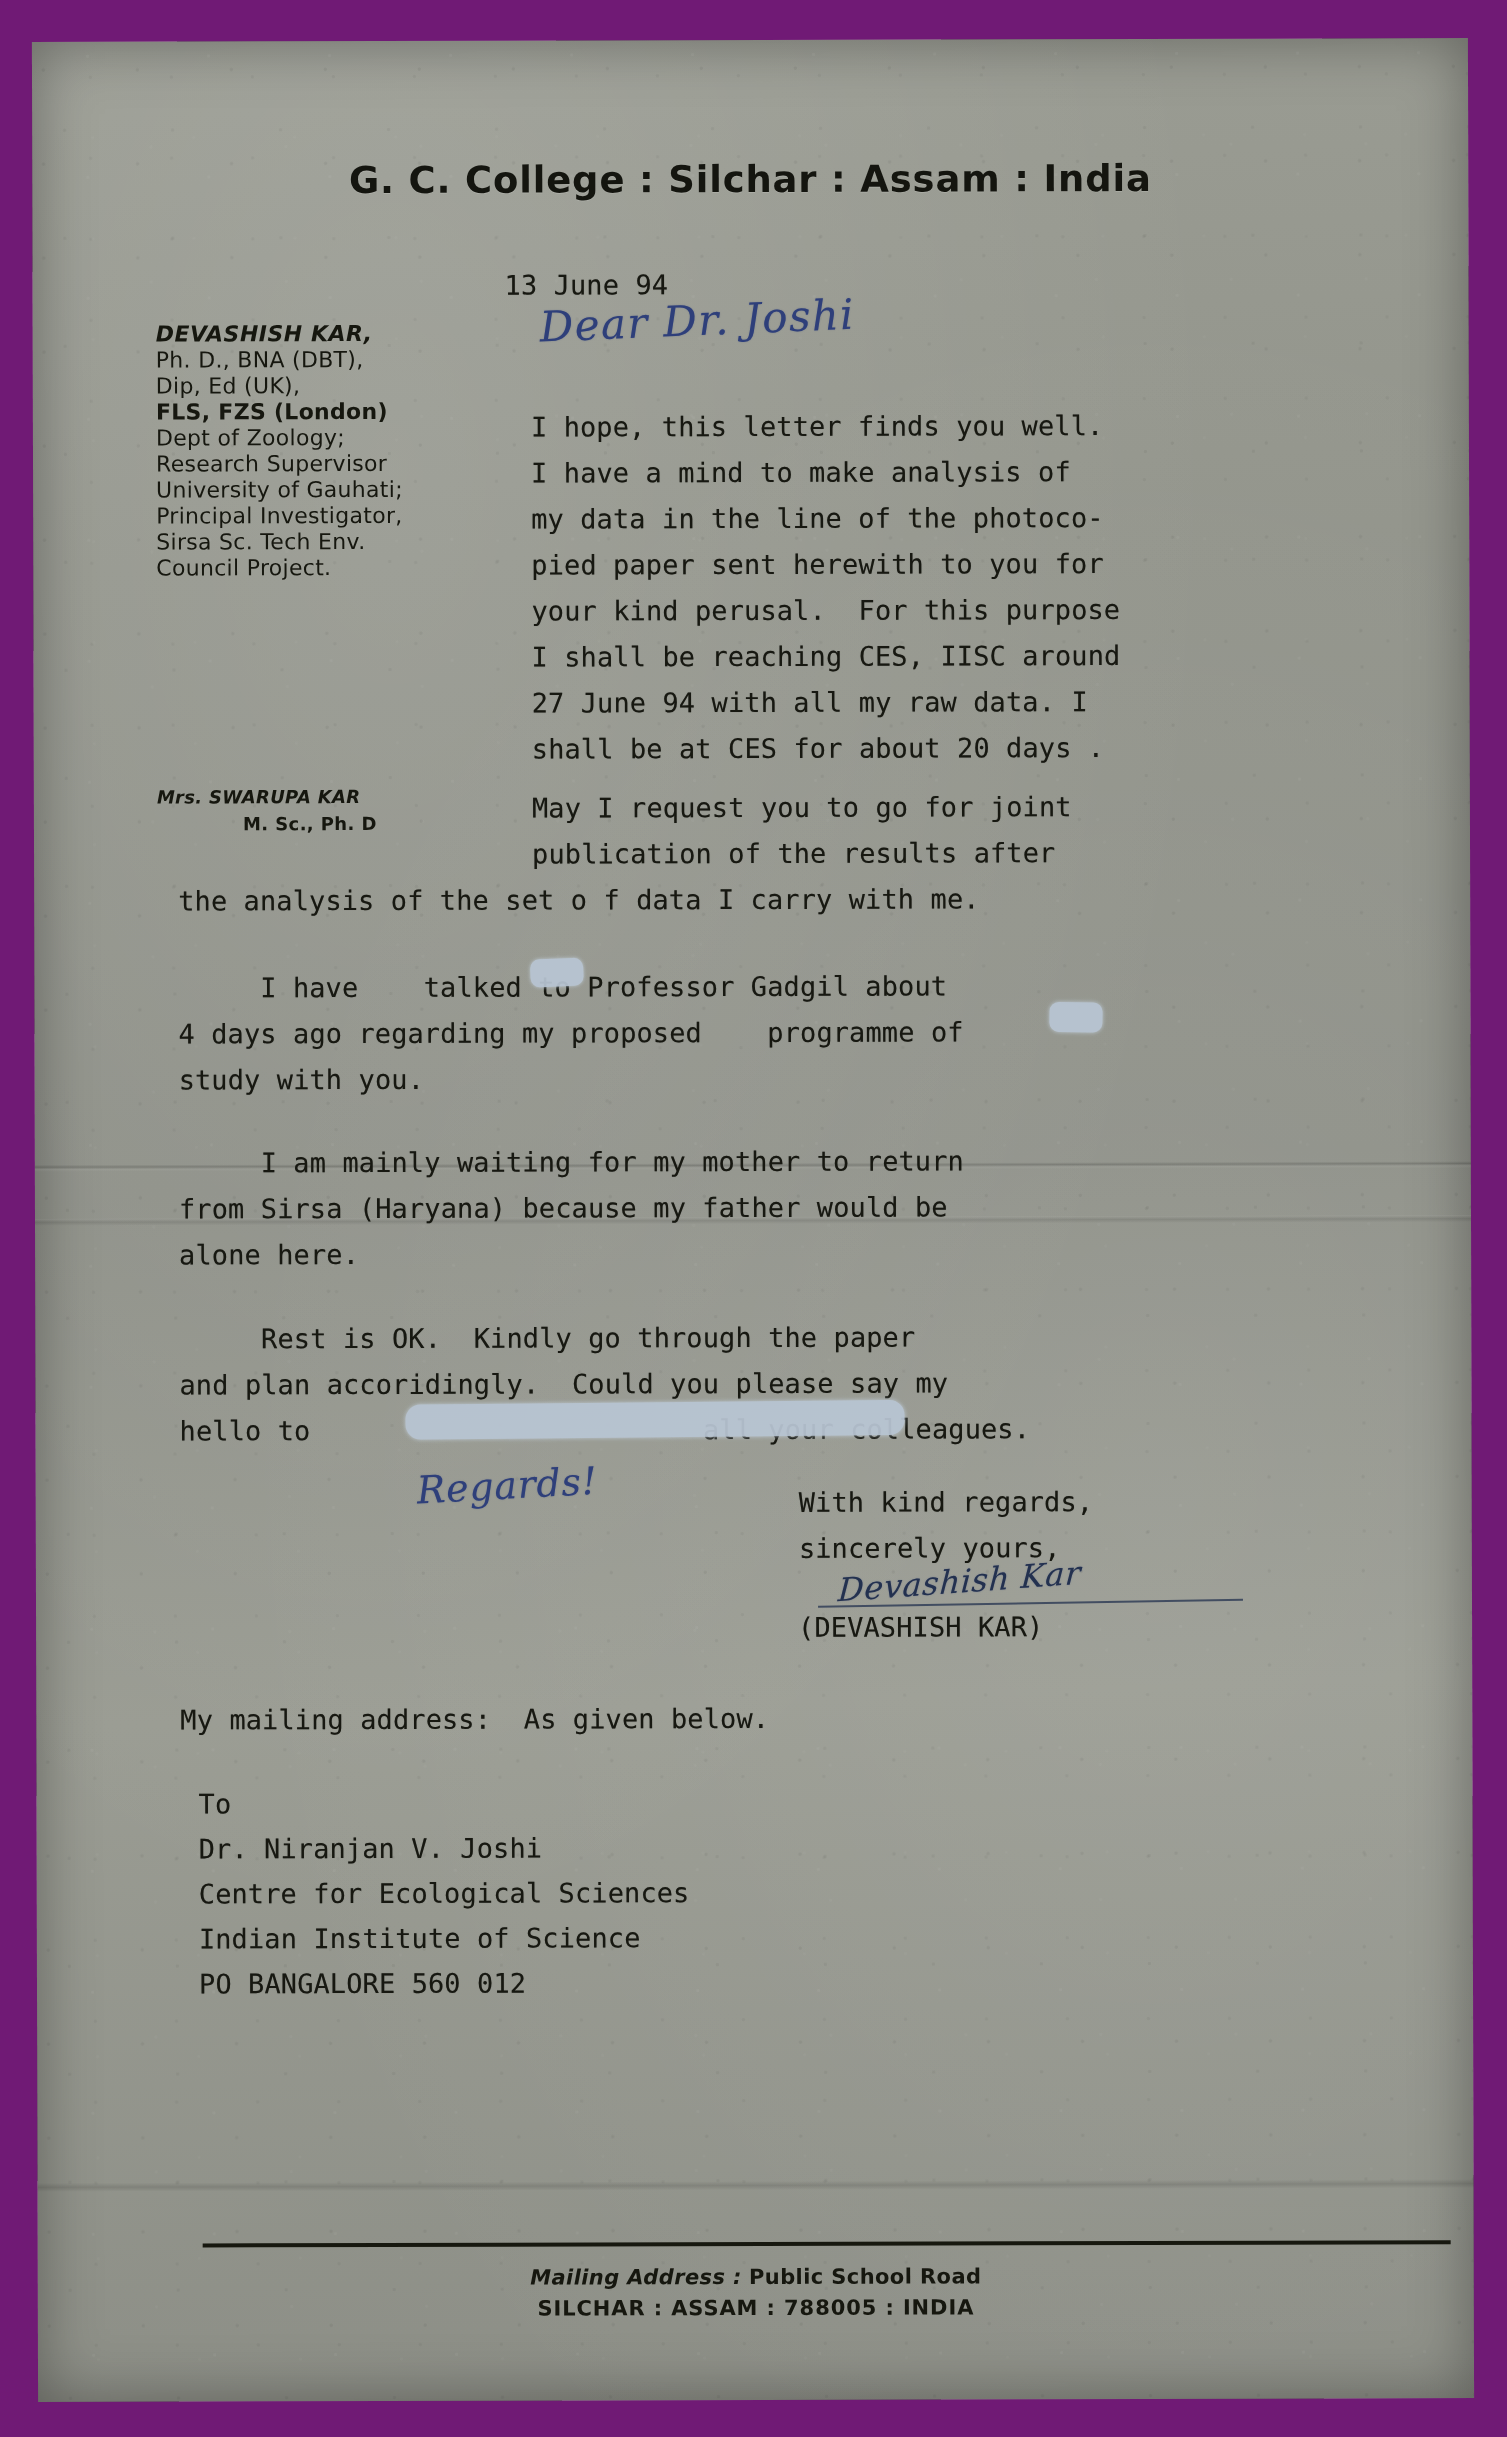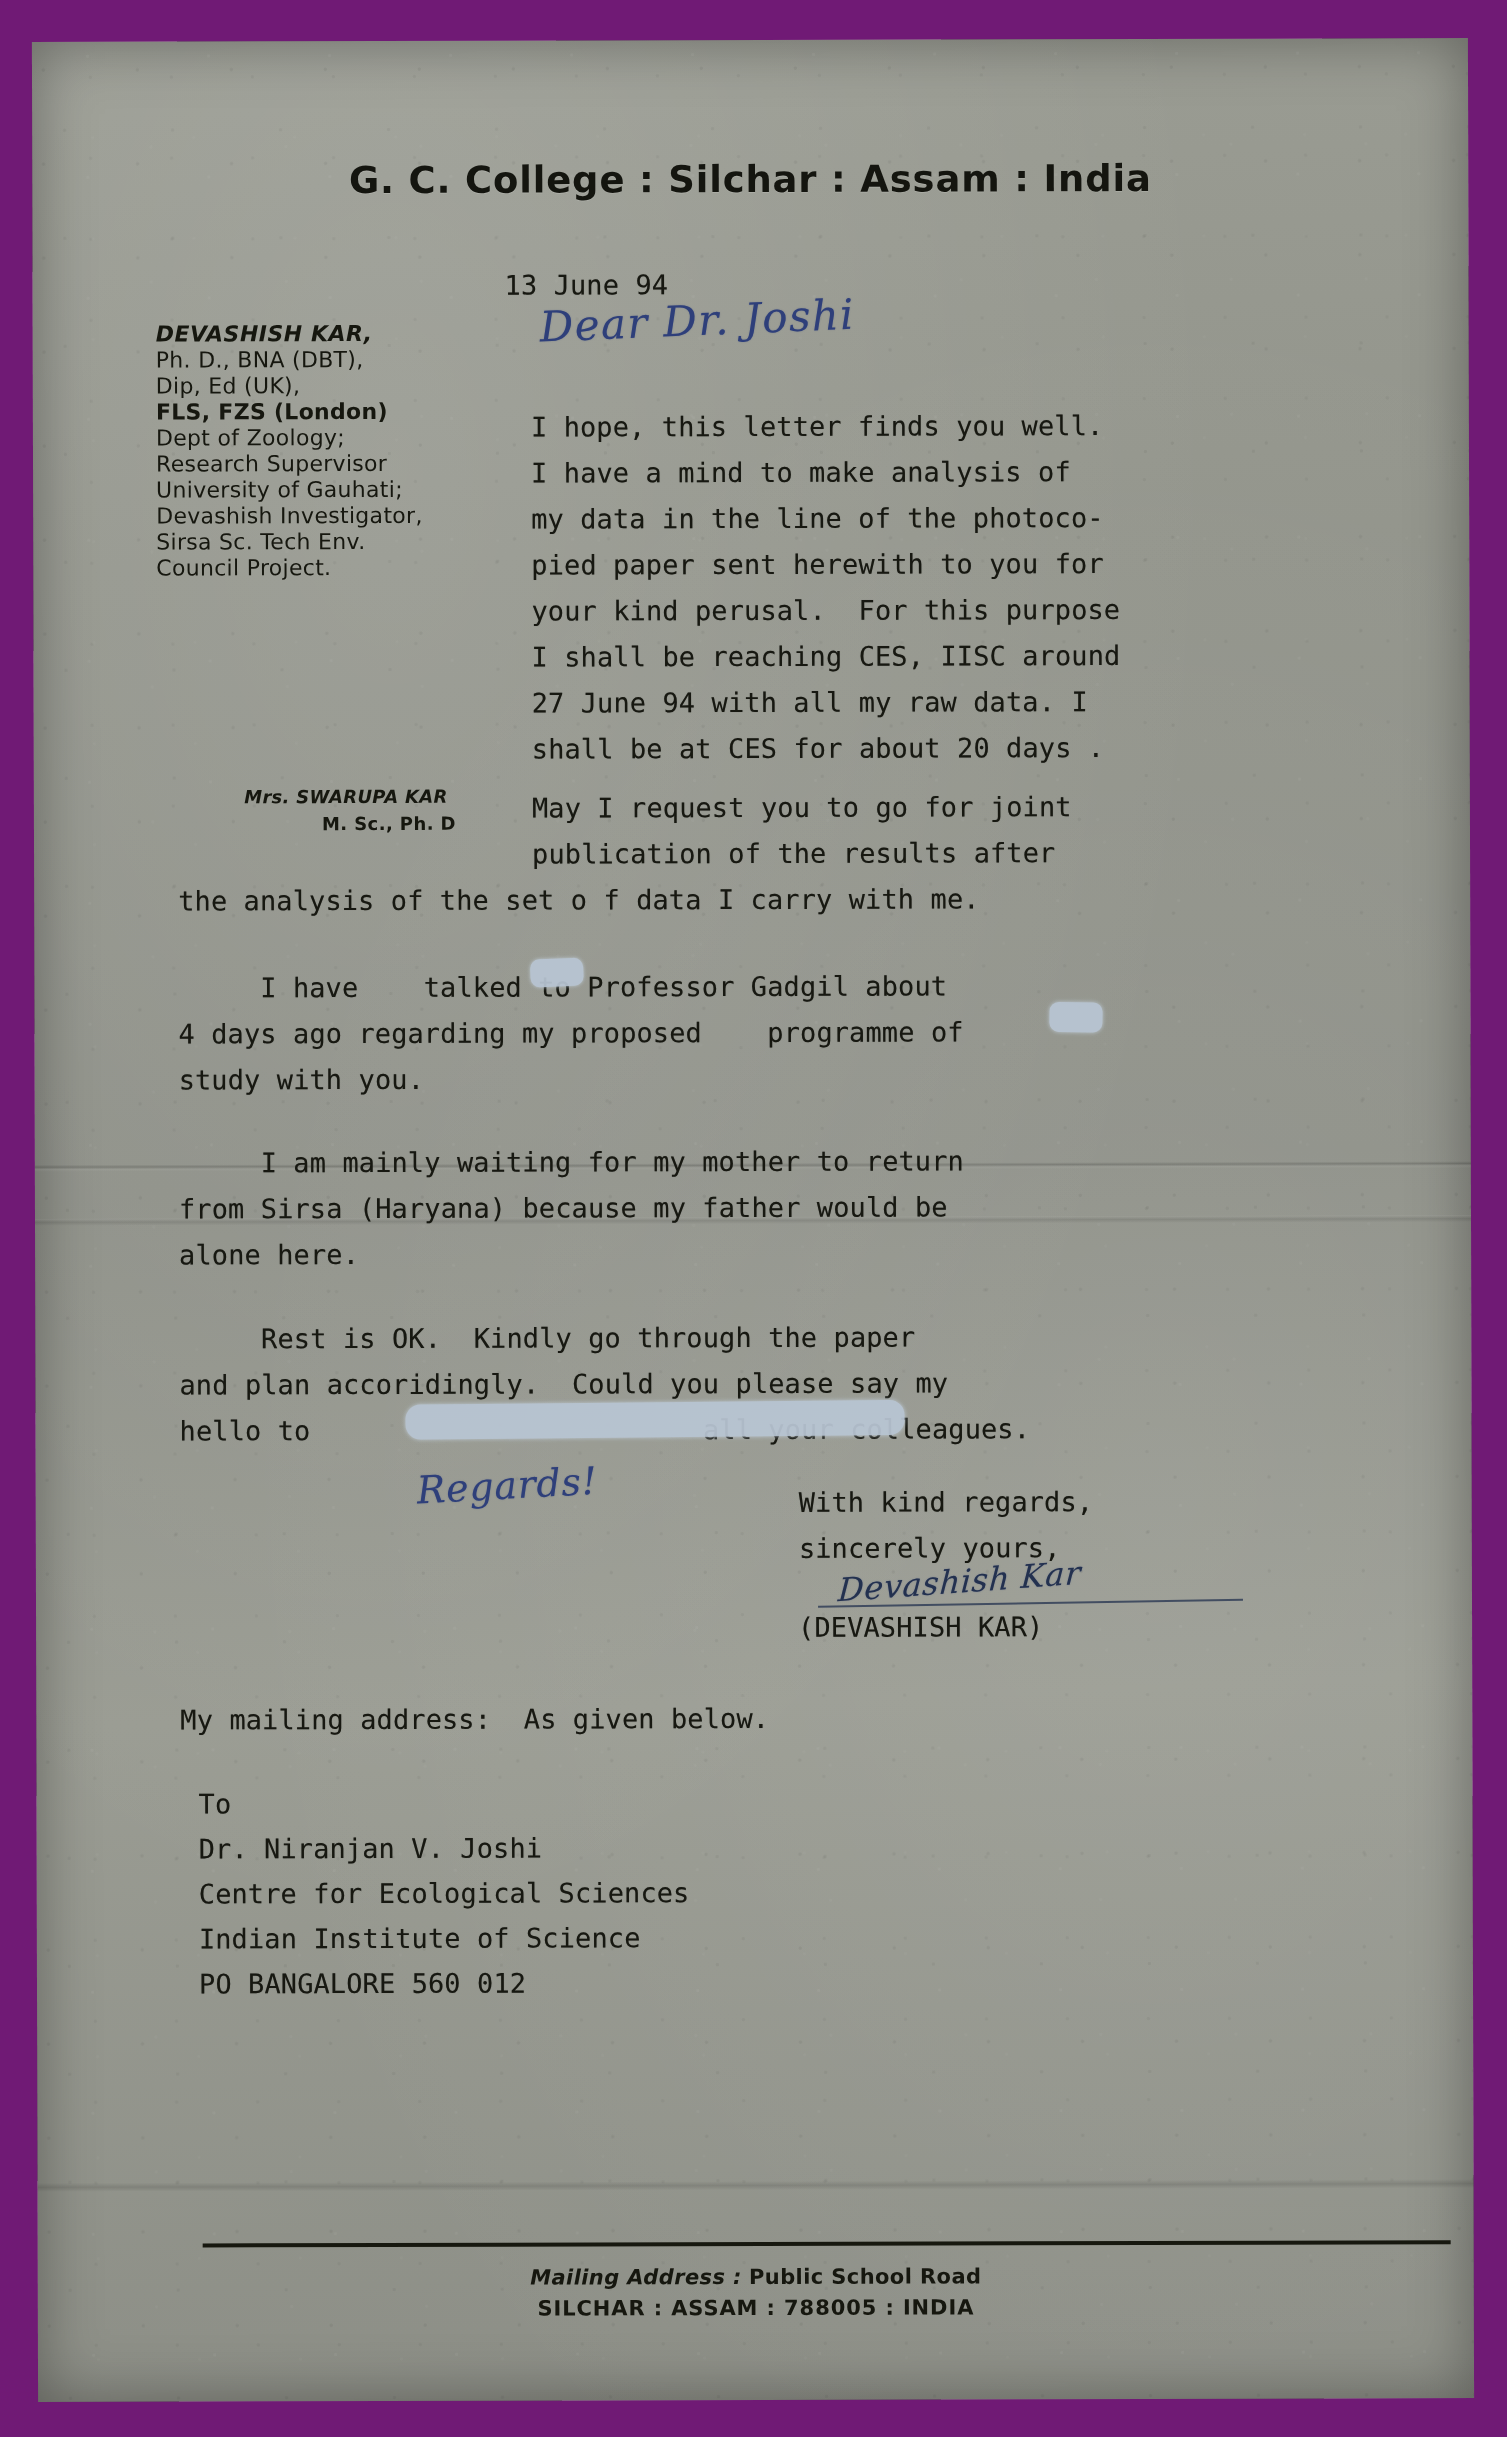--- a/index.html
+++ b/index.html
@@ -97,21 +97,20 @@
   #sidebar2 {
     position: absolute;
     left: 123px;
     top: 742px;
     width: 378px;
     font-family: "DejaVu Sans", sans-serif;
     color: #16170f;
     font-size: 18px;
     line-height: 27px;
     letter-spacing: 0.3px;
-    text-align: center;
   }
   #sidebar2 .nm {
     font-style: italic;
     font-weight: bold;
   }
   #sidebar2 .deg {
     display: block;
     margin-left: 86px;
     font-weight: bold;
     letter-spacing: 0.4px;
@@ -292,21 +291,21 @@
     <div class="hand" id="salutation">Dear Dr. Joshi</div>
 
     <div id="sidebar">
       <div class="nm">DEVASHISH KAR,</div>
       <div>Ph. D., BNA (DBT),</div>
       <div>Dip, Ed  (UK),</div>
       <div class="b">FLS, FZS (London)</div>
       <div>Dept of Zoology;</div>
       <div>Research Supervisor</div>
       <div>University of Gauhati;</div>
-      <div>Devashish Investigator,</div>
+      <div>Principal Investigator,</div>
       <div>Sirsa Sc. Tech  Env.</div>
       <div>Council Project.</div>
     </div>
 
     <div id="sidebar2">
       <span class="nm">Mrs. SWARUPA KAR</span>
       <span class="deg">M. Sc., Ph. D</span>
     </div>
 
     <div class="tw" id="body1">I hope, this letter finds you well.

